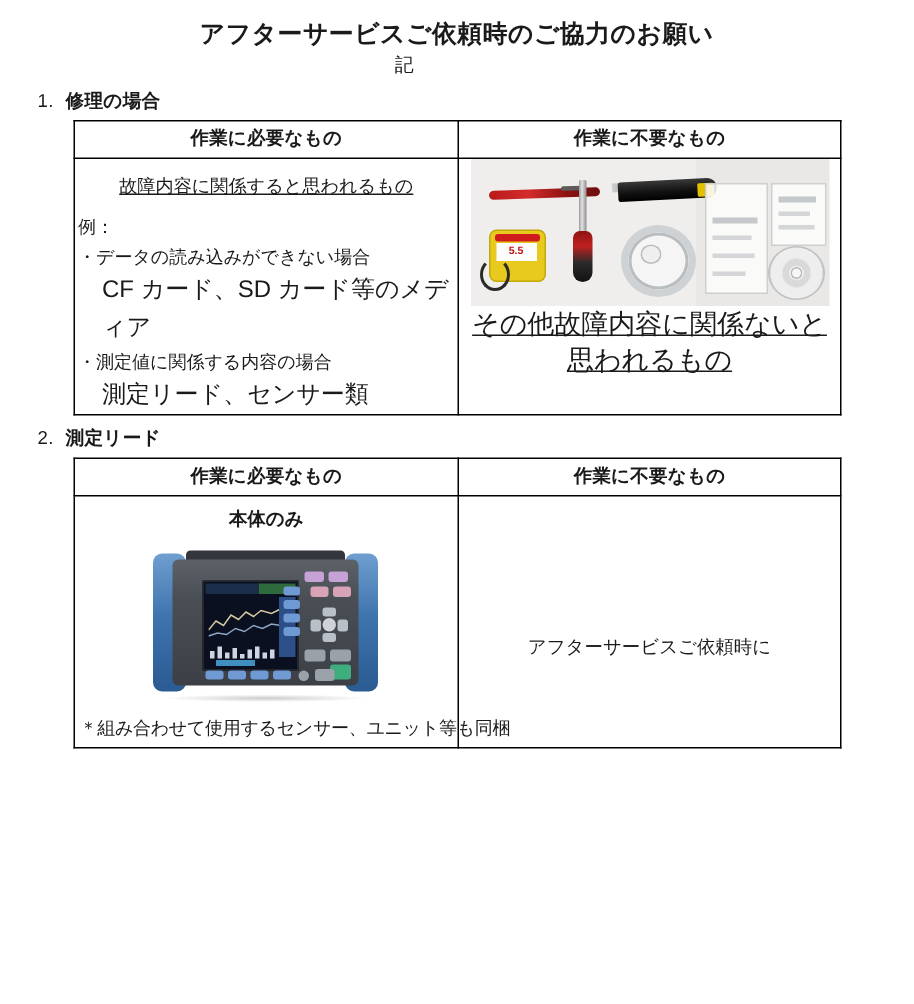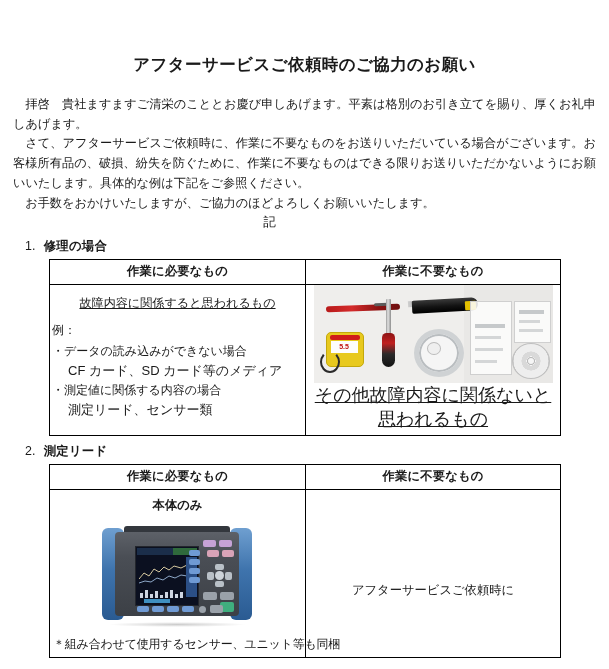--- a/index.html
+++ b/index.html
@@ -25,21 +25,20 @@
   }
 
   
   .doc-title {
     text-align: center;
     font-size: 16.5px;
     font-weight: bold;
     letter-spacing: 0.4px;
     padding-top: 14px;
     line-height: 1.2;
-    margin-top: 41px;
   }
 
   
   .letter-body {
     margin: 20px 13px 0 13px;
     font-size: 12.2px;
     line-height: 1.62;
     text-align: justify;
   }
   .letter-body p {
@@ -110,21 +109,21 @@
     margin: 0 0 2px 2px;
     font-size: 12px;
   }
   .bullet-line {
     margin: 0 0 0 2px;
     font-size: 12px;
     line-height: 1.58;
   }
   .sub-line {
     margin: 0 0 0 18px;
-    font-size: 13px;
+    font-size: 16px;
     line-height: 1.58;
   }
 
   
   .photo-cell {
     padding: 4px 5px 4px 5px;
     text-align: center;
   }
   .photo-caption {
     text-align: center;
@@ -375,25 +374,20 @@
     margin: 9px 22px 0 0;
   }
 </style>
 </head>
 <body>
 
 <div class="page">
 
   <div class="doc-title">アフターサービスご依頼時のご協力のお願い</div>
 
-  <div class="letter-body">
-    <p class="para">　拝啓　貴社ますますご清栄のこととお慶び申しあげます。平素は格別のお引き立てを賜り、厚くお礼申しあげます。</p>
-    <p class="para">　さて、アフターサービスご依頼時に、作業に不要なものをお送りいただいている場合がございます。お客様所有品の、破損、紛失を防ぐために、作業に不要なものはできる限りお送りいただかないようにお願いいたします。具体的な例は下記をご参照ください。</p>
-    <p class="para">　お手数をおかけいたしますが、ご協力のほどよろしくお願いいたします。</p>
-  </div>
 
   <div class="center-mark">記</div>
 
   <div class="section-heading">
     <span class="num">1.</span><span>修理の場合</span>
   </div>
 
   <table class="cmp-table">
     <colgroup>
         <col class="col-need">

